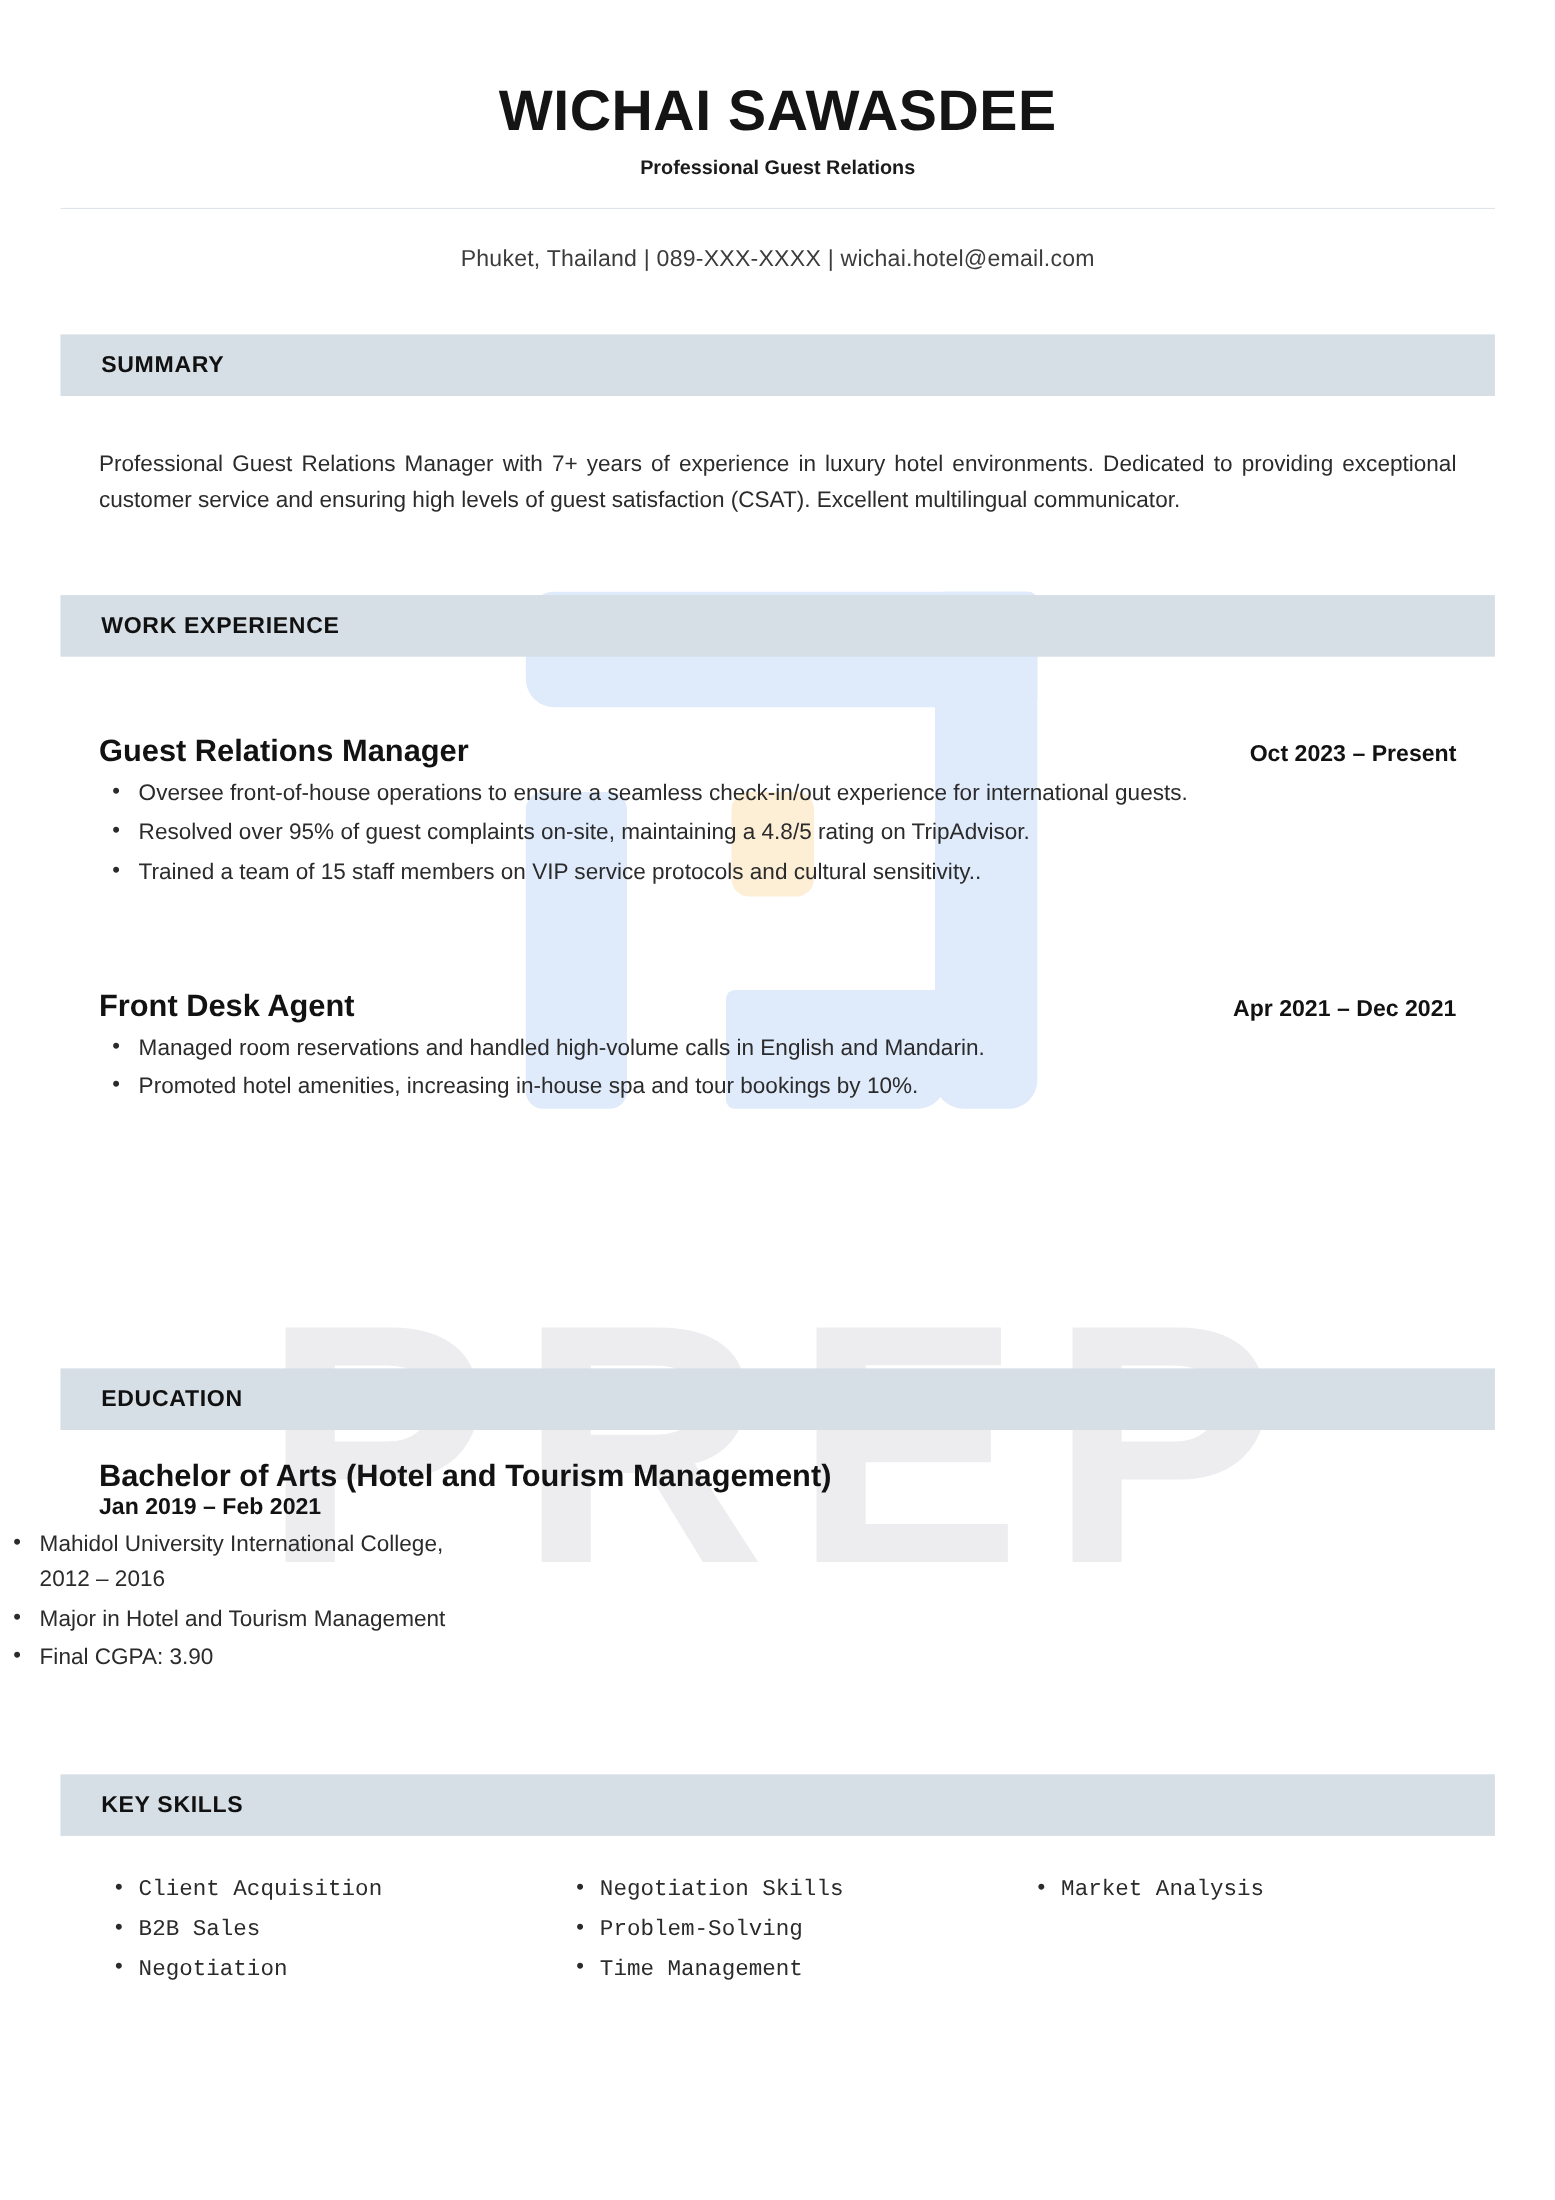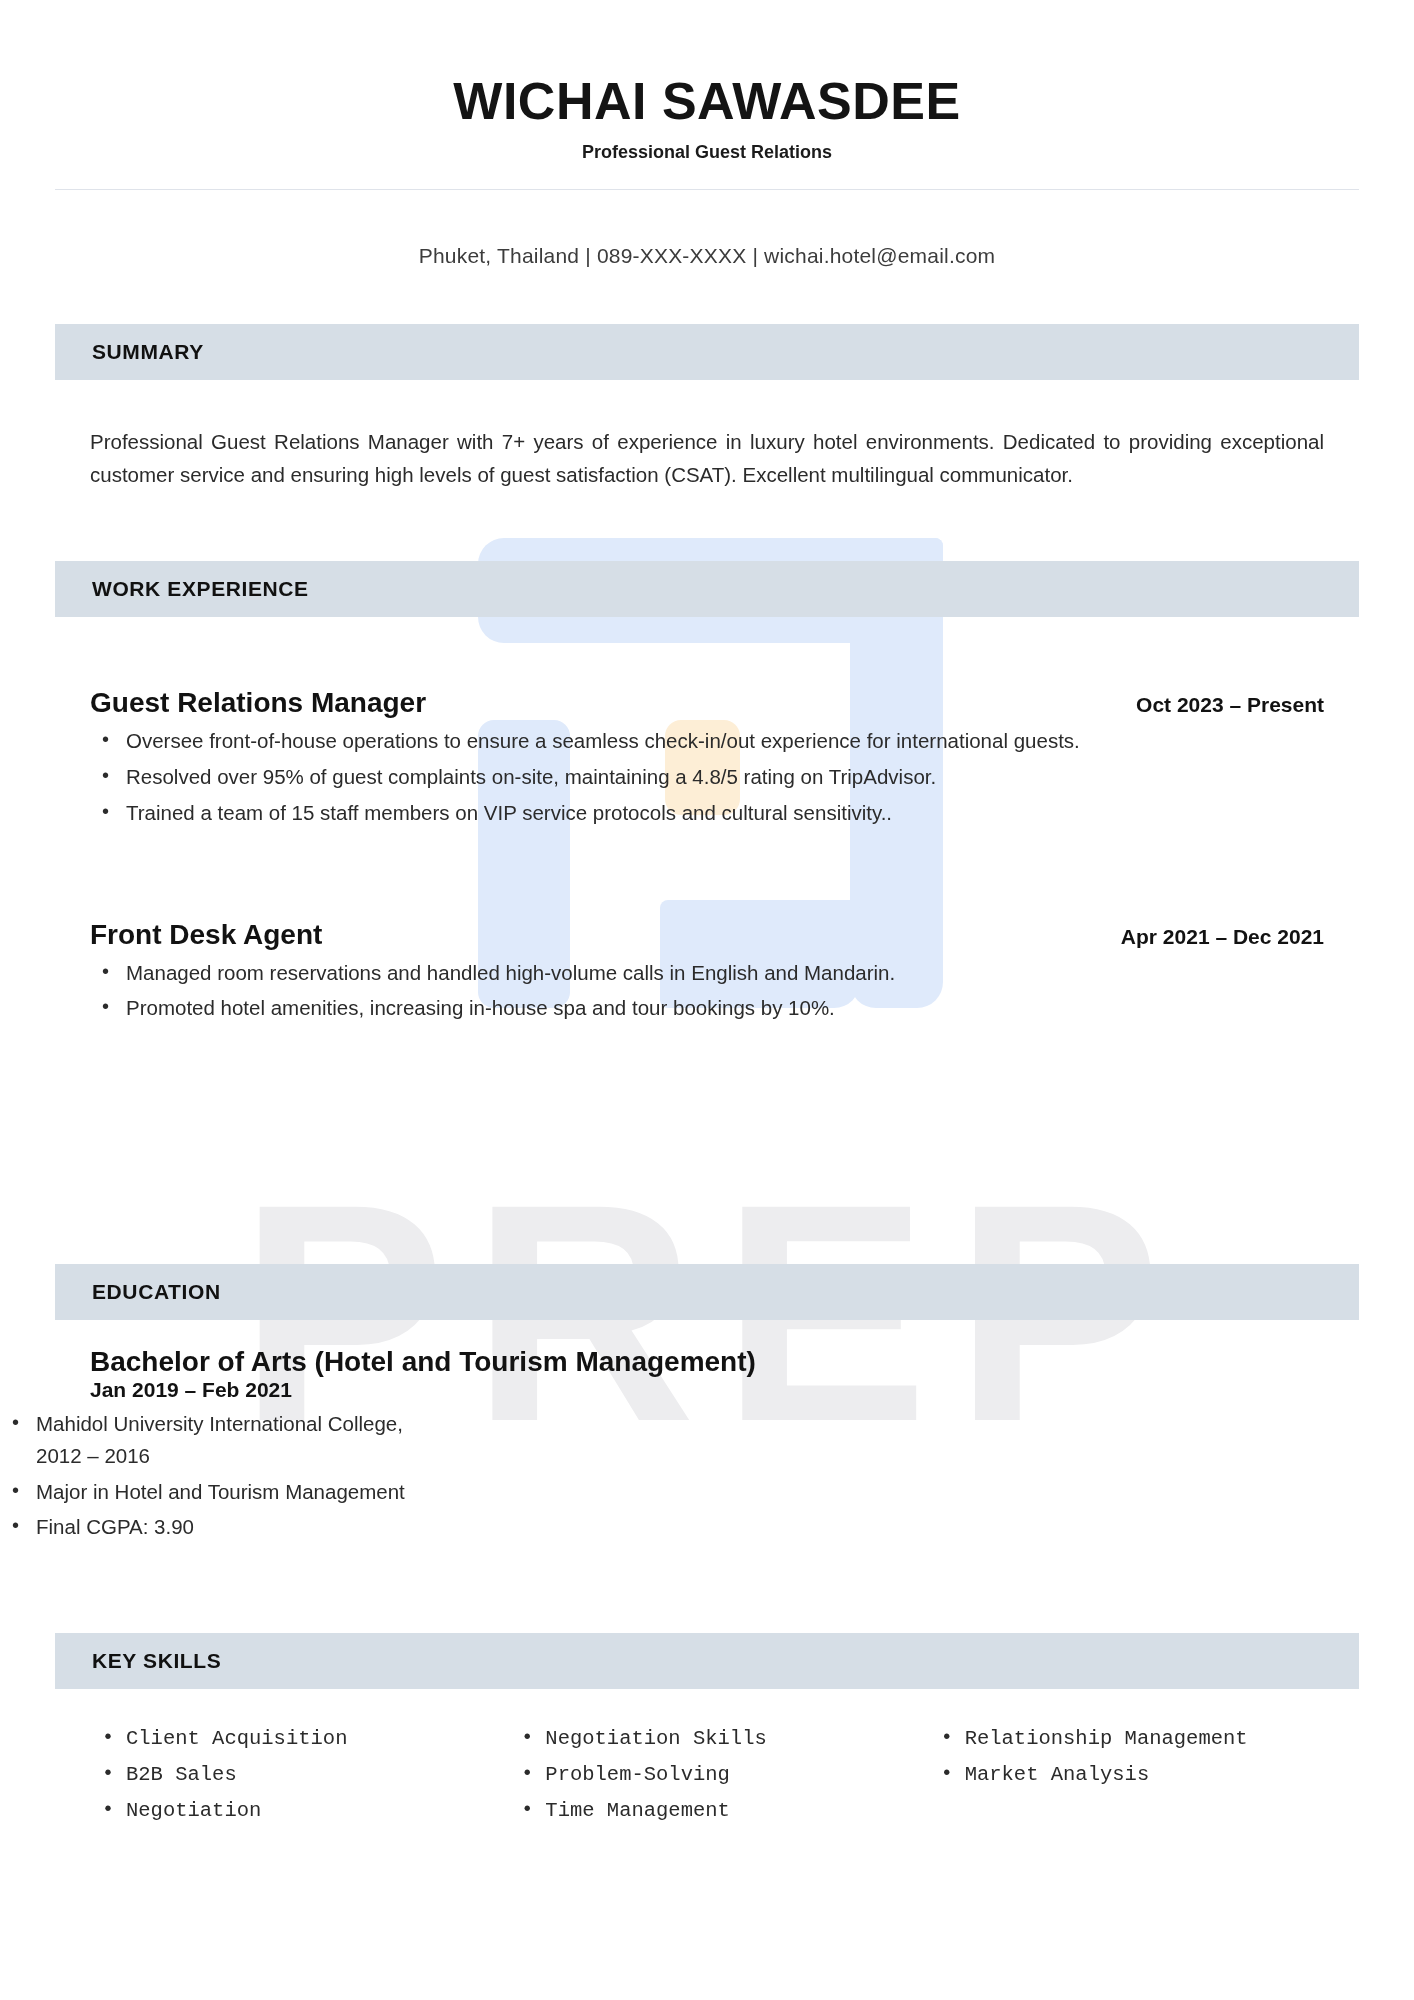--- a/index.html
+++ b/index.html
@@ -99,21 +99,21 @@
     font-size: 18px;
     font-weight: 700;
     color: #1b1b1b;
   }
   .rule {
     margin: 26px 55px 0 55px;
     height: 1px;
     background: #dfe3ea;
   }
   .contact {
-    margin-top: 54px;
+    margin-top: 34px;
     text-align: center;
     font-size: 21px;
     color: #3c3c3c;
     letter-spacing: 0.2px;
   }
 
   .section-bar {
     margin: 0 55px;
     background: #d6dee6;
     height: 56px;
@@ -318,19 +318,18 @@
         <li>Client Acquisition</li>
         <li>B2B Sales</li>
         <li>Negotiation</li>
       </ul>
       <ul class="skills-col">
         <li>Negotiation Skills</li>
         <li>Problem-Solving</li>
         <li>Time Management</li>
       </ul>
       <ul class="skills-col">
-        <li>Relationship Management</li>
         <li>Market Analysis</li>
       </ul>
     </div>
 
   </div>
 </div>
 
 </body></html>

